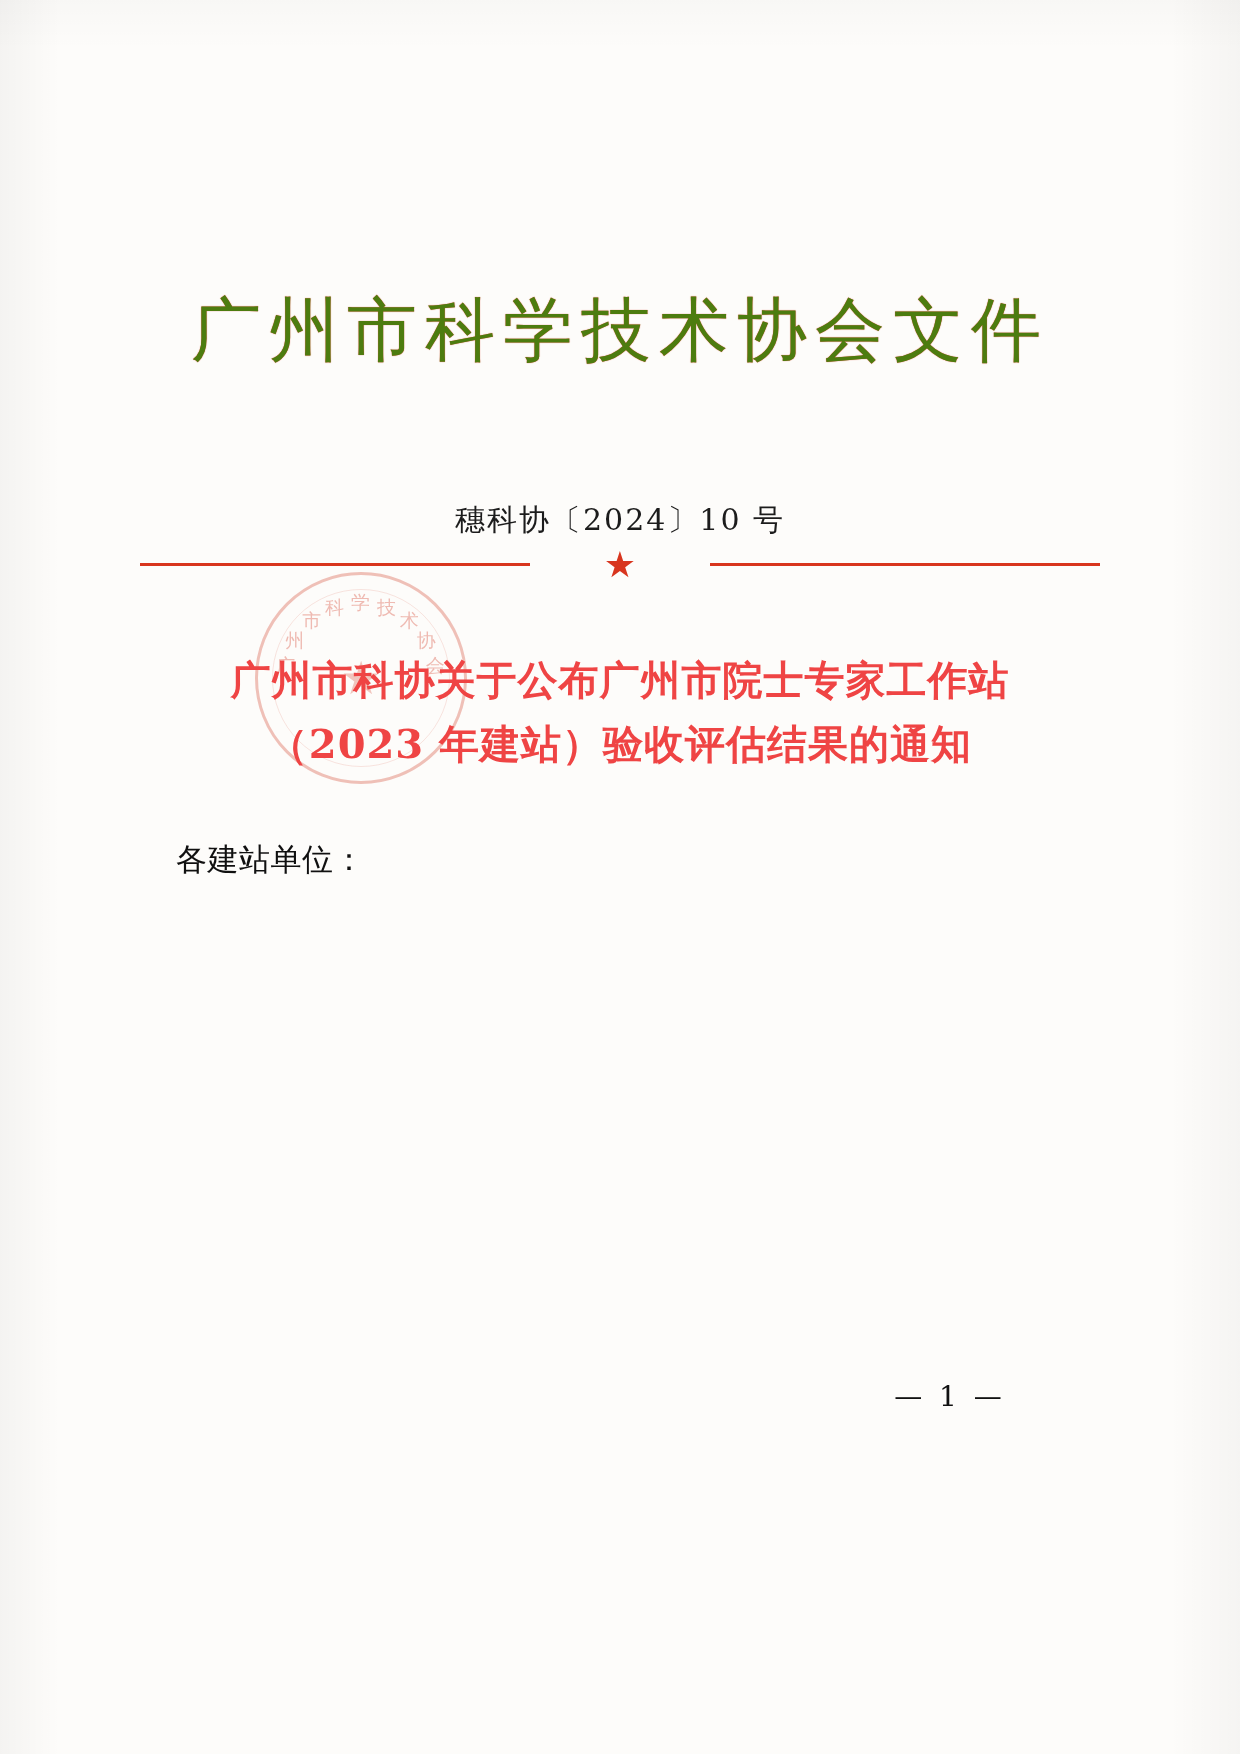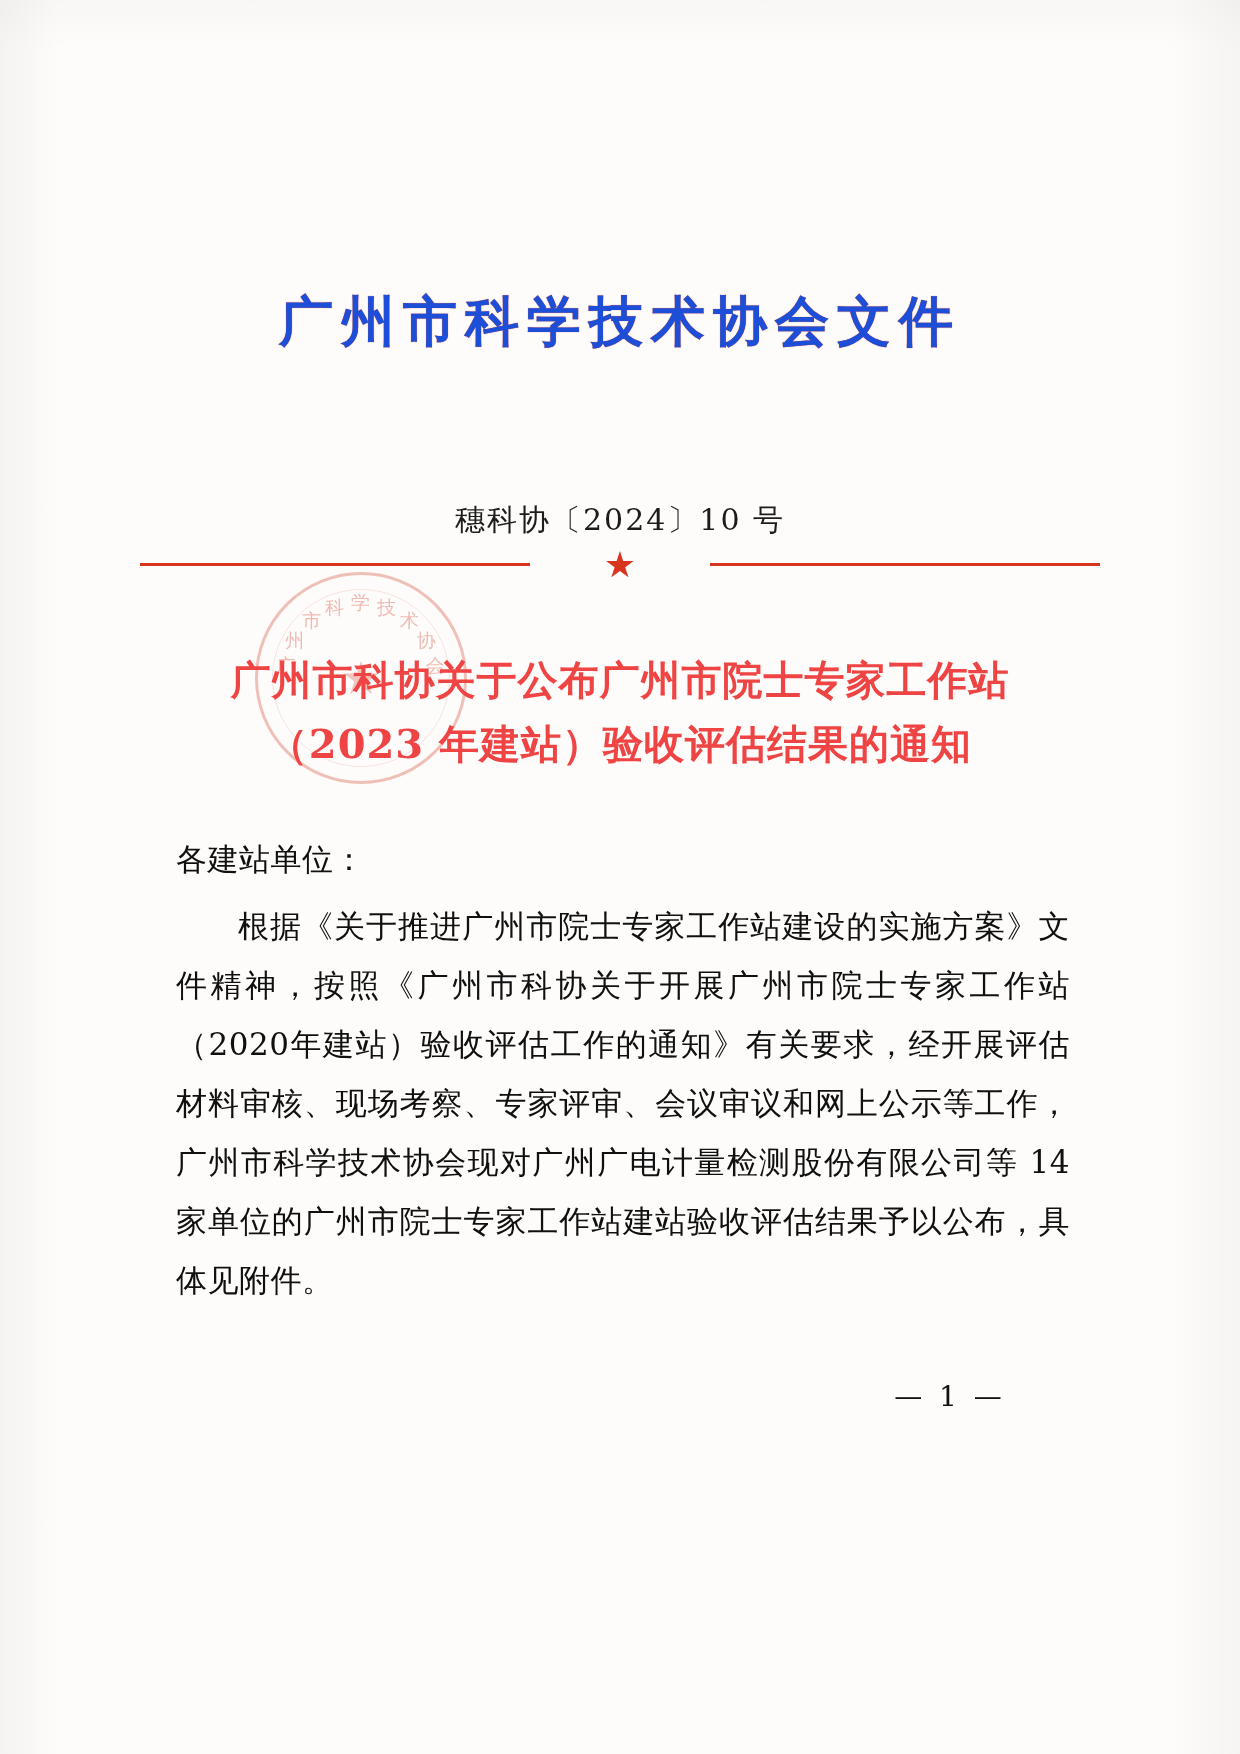--- a/index.html
+++ b/index.html
@@ -32,24 +32,24 @@
     pointer-events: none;
   }
 
   
   .masthead {
     position: absolute;
     top: 292px;
     left: 0;
     width: 100%;
     text-align: center;
-    color: #1d4ed8;
+    color: #4d7c0f;
     font-family: "DejaVu Serif", "Liberation Serif", serif;
-    font-weight: bold;
-    font-size: 54px;
+    font-weight: normal;
+    font-size: 70px;
     letter-spacing: 8px;
     line-height: 1.1;
     text-shadow: 0 0 1px #d8351e;
     white-space: nowrap;
   }
 
   
   .doc-number {
     position: absolute;
     top: 500px;
@@ -212,20 +212,19 @@
     </div>
   </div>
 
   <div class="doc-title">
     <div>广州市科协关于公布广州市院士专家工作站</div>
     <div>（2023 年建站）验收评估结果的通知</div>
   </div>
 
   <div class="body-text">
     <p>各建站单位：</p>
-    <p class="indent">根据《关于推进广州市院士专家工作站建设的实施方案》文件精神，按照《广州市科协关于开展广州市院士专家工作站（2020年建站）验收评估工作的通知》有关要求，经开展评估材料审核、现场考察、专家评审、会议审议和网上公示等工作，广州市科学技术协会现对广州广电计量检测股份有限公司等 14 家单位的广州市院士专家工作站建站验收评估结果予以公布，具体见附件。</p>
   </div>
 
   <div class="page-number">
     <span>— 1 —</span>
   </div>
 
 </div>
 
 </body></html>

